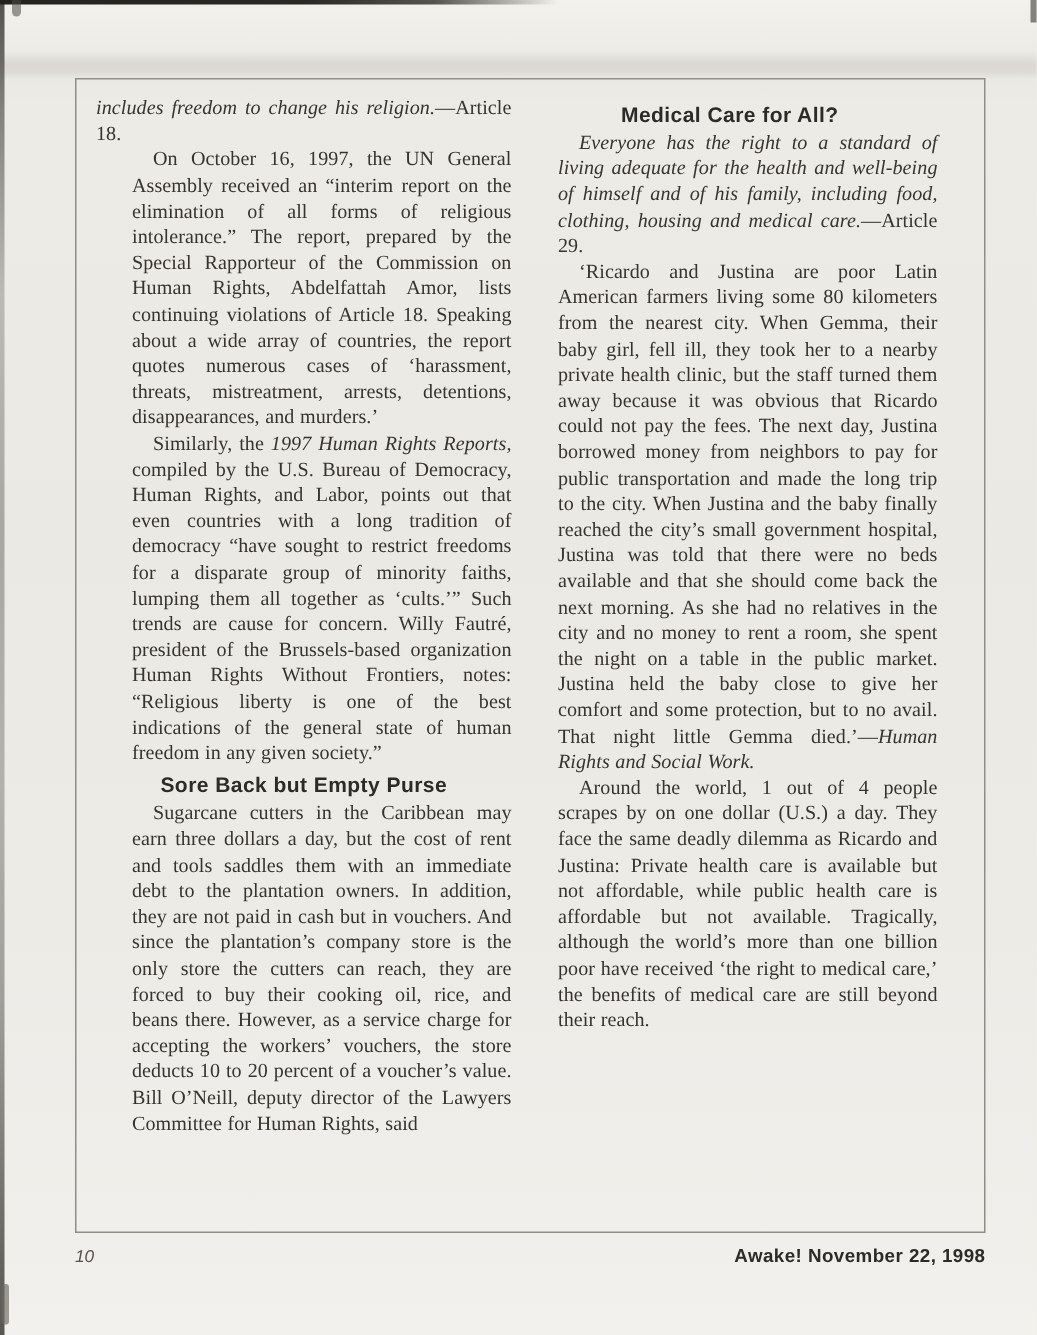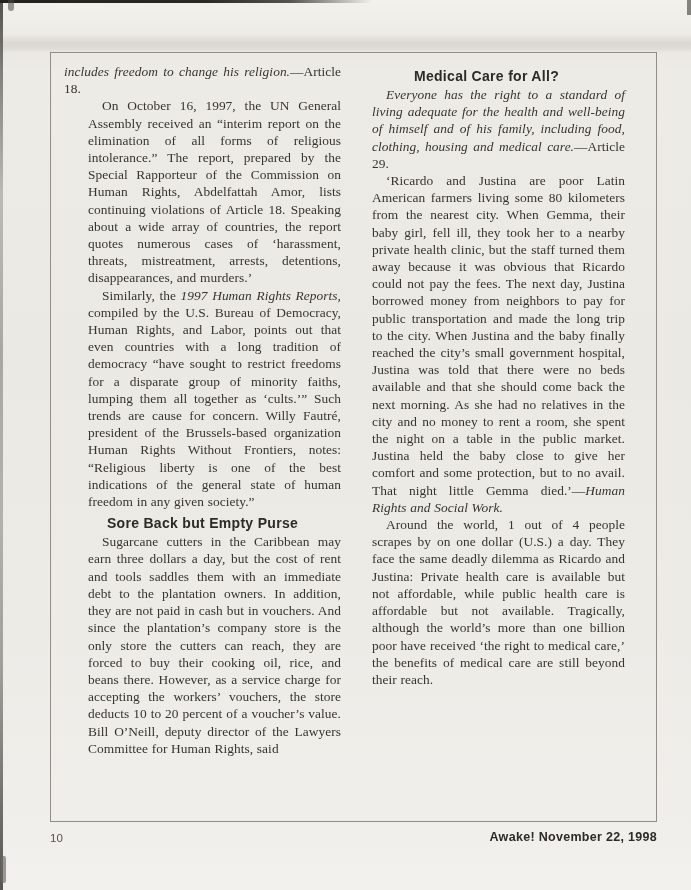--- a/index.html
+++ b/index.html
@@ -97,20 +97,21 @@
   .footer {
     position: absolute;
     left: 50px; top: 830px;
     width: 607px; height: 18px;
   }
   .page-num {
     position: absolute; left: 0; top: 2px;
     font-family: "Liberation Sans", sans-serif;
     font-size: 11.5px;
     color: #56534d;
+    font-style: italic;
   }
   .journal {
     position: absolute; left: 0; right: 0; top: 0;
     text-align: right;
     font-family: "Liberation Sans", sans-serif;
     font-weight: bold;
     font-size: 12.5px;
     letter-spacing: 0.3px;
     color: #2d2b27;
   }

